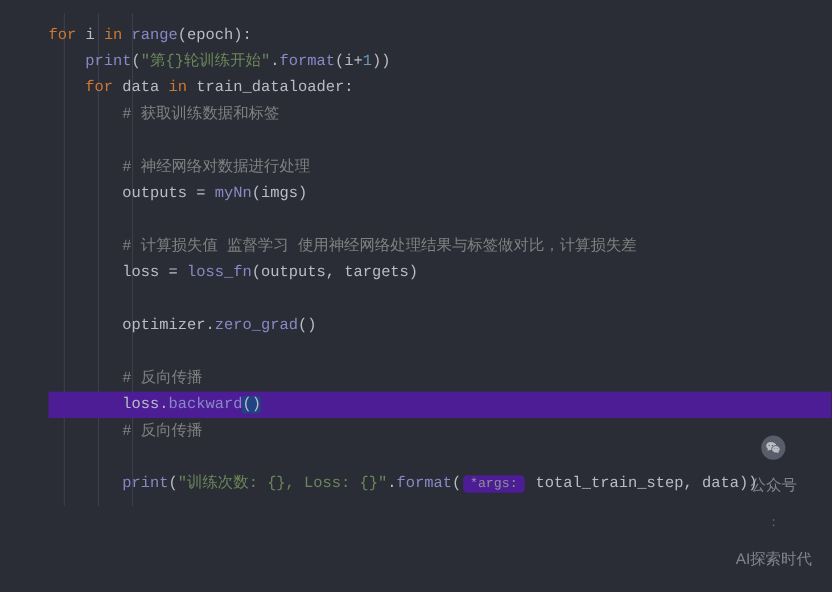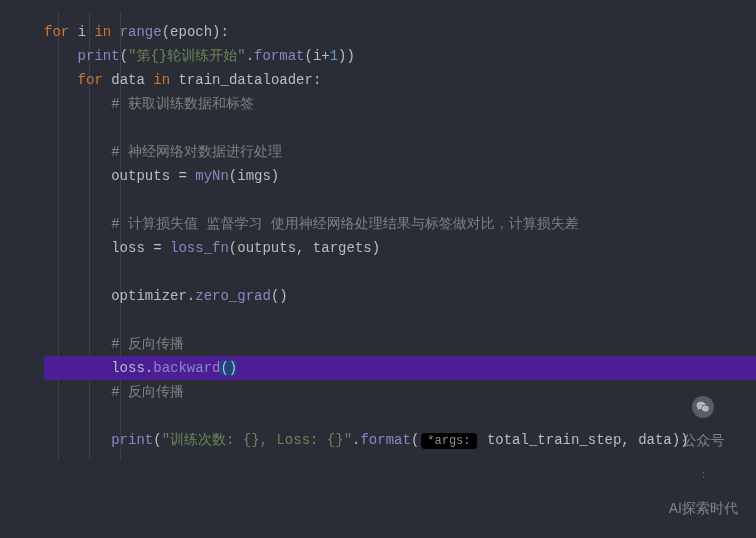--- a/index.html
+++ b/index.html
@@ -42,21 +42,21 @@
   .str { color: #6a8759; }
   .num { color: #6897bb; }
   .cm { color: #808080; }
   .id { color: #b8bcc4; }
   .underline-warn { text-decoration: underline wavy #6a8759; text-decoration-thickness: 1px; }
   .selection {
     background: #214283;
     border-radius: 2px;
   }
   .hint {
-    background: #000000;
+    background: #4c1d95;
     color: #8e9199;
     border-radius: 4px;
     padding: 1px 6px;
     font-size: 12px;
     margin: 0 2px;
   }
   .watermark {
     position: absolute;
     right: 18px;
     bottom: 18px;

